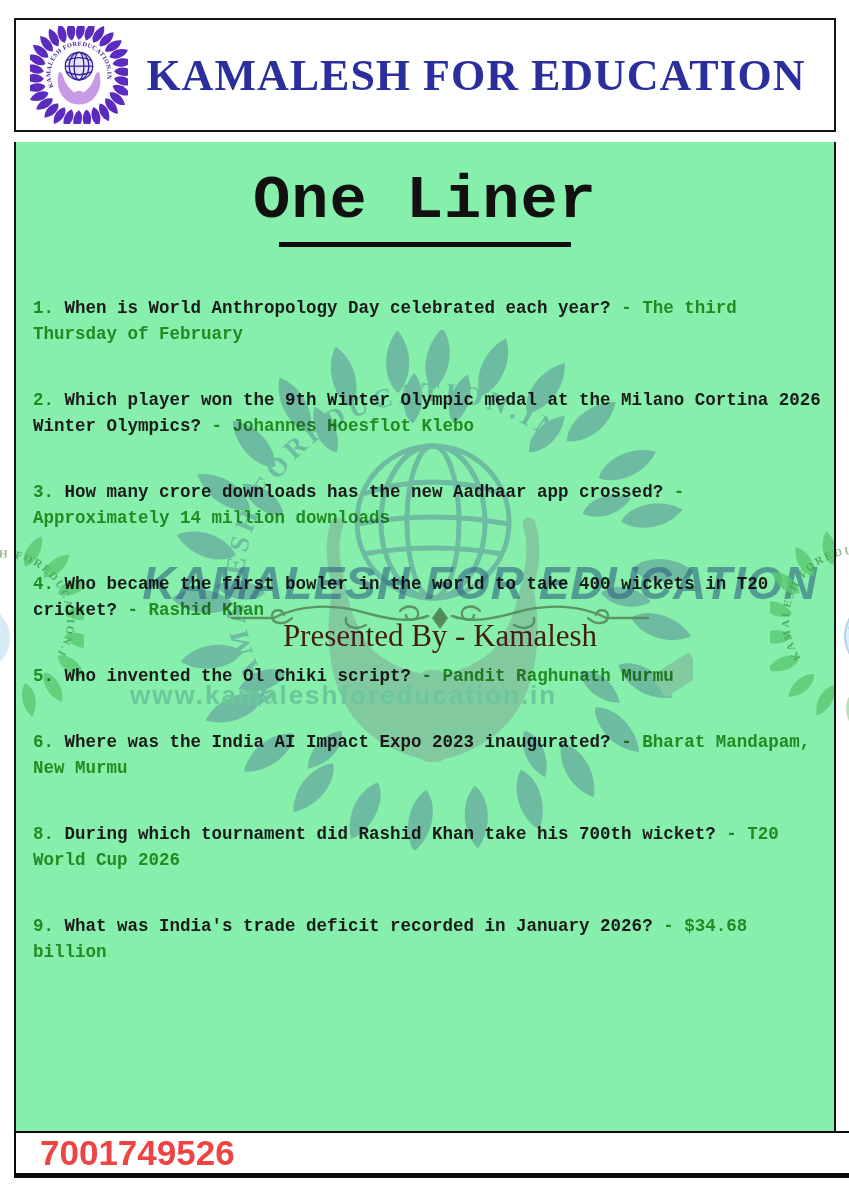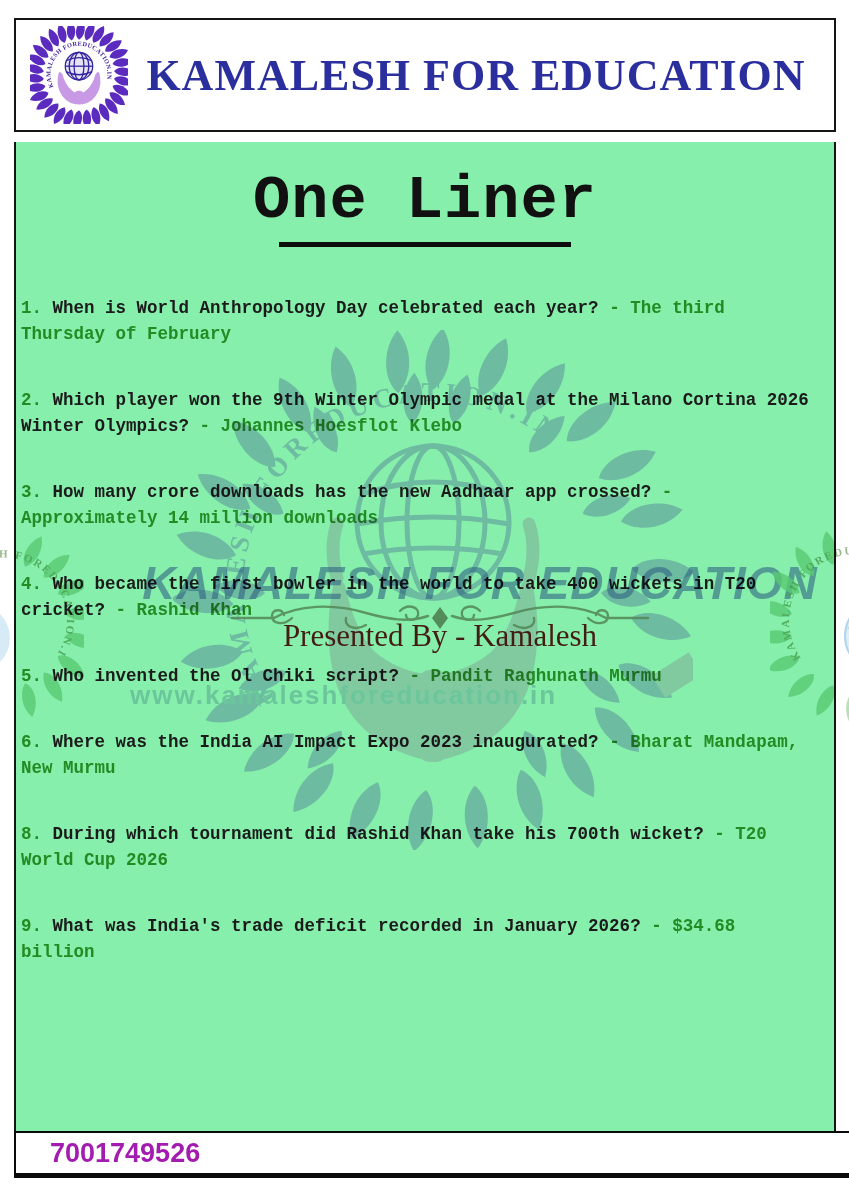--- a/index.html
+++ b/index.html
@@ -18,28 +18,28 @@
   
   .brand-logo{width:98px;height:98px;margin-left:14px;flex:0 0 auto;}
   .header-title{flex:1;text-align:center;font-family:"Liberation Serif", serif;
                 font-weight:bold;font-size:44px;color:#2b2f9e;letter-spacing:1px;
                 margin-right:10px;white-space:nowrap;}
 
   
   .page-title{margin-top:26px;text-align:center;font-size:62px;font-weight:bold;
               color:#111;letter-spacing:1px;line-height:66px;}
   .title-underline{width:292px;height:5px;background:#0d0d0d;margin:8px auto 0 auto;}
-  .questions{margin-top:48px;padding-left:5px;width:794px;}
+  .questions{margin-top:48px;padding-left:17px;width:794px;}
   .q{font-size:17.5px;line-height:26px;font-weight:bold;color:#1b1b1b;margin-bottom:40px;}
   .qnum{color:#238b23;}
   .ans{color:#238b23;}
 
   
   .contact-label{font-size:27px;font-weight:bold;color:#d32121;white-space:pre;}
-  .contact-number{font-size:27px;font-weight:bold;color:#a21caf;margin-left:10px;}
+  .contact-number{font-size:35px;font-weight:bold;color:#ef4444;}
 
   
   .watermark{position:absolute;left:0;top:0;width:849px;height:1200px;
              pointer-events:none;mix-blend-mode:multiply;}
   .wm-center-svg{position:absolute;left:173px;top:330px;width:520px;height:520px;opacity:.55;}
   .wm-bigtext{position:absolute;left:128px;top:556px;width:704px;text-align:center;
               font-style:italic;font-weight:bold;font-size:46px;letter-spacing:1px;
               color:rgba(77,95,190,0.55);white-space:nowrap;}
   .wm-flourish{position:absolute;left:228px;top:601px;width:424px;height:34px;opacity:.85;}
   .wm-presented{position:absolute;left:130px;top:618px;width:620px;text-align:center;

